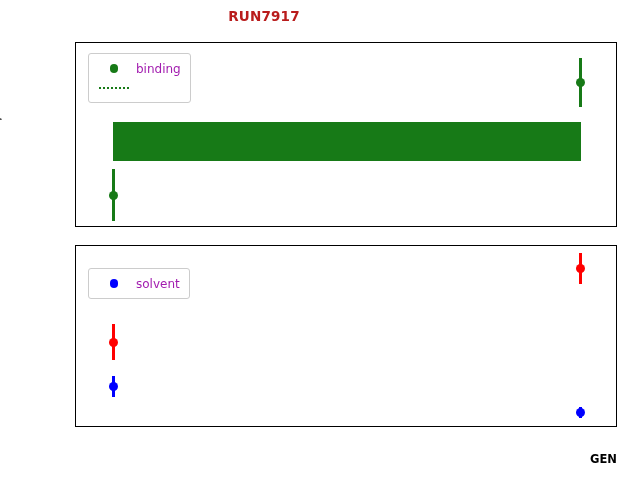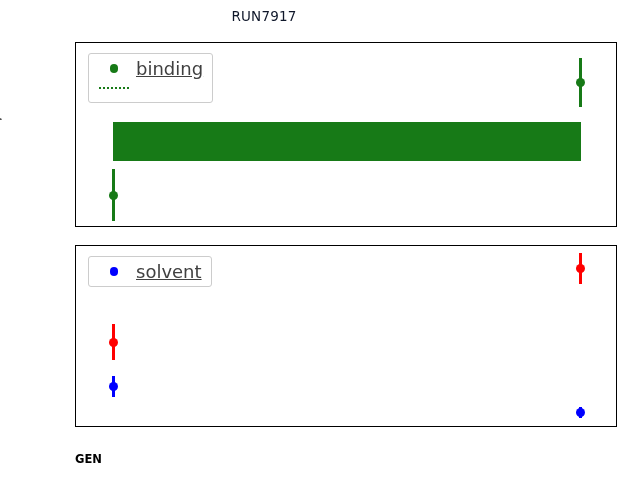--- a/index.html
+++ b/index.html
@@ -16,22 +16,22 @@
     overflow: hidden;
   }
   
   #fig-title {
     position: absolute;
     left: 0;
     top: 8px;
     width: 528px;
     text-align: center;
     font-size: 13.5px;
-    font-weight: normal;
-    color: #0f172a;
+    font-weight: bold;
+    color: #b91c1c;
     letter-spacing: 0.2px;
   }
   
   .axes {
     position: absolute;
     box-sizing: border-box;
     border: 1.6px solid #000000;
     background: #ffffff;
     overflow: hidden;
   }
@@ -96,21 +96,21 @@
     top: 92px;
     width: 160px;
     margin-left: -80px;
     text-align: center;
   }
   #xlabel {
     position: absolute;
     left: 75px;
     width: 542px;
     top: 452px;
-    text-align: left;
+    text-align: right;
     font-size: 11.5px;
     font-weight: bold;
     color: #000000;
   }
   
   .errbar {
     position: absolute;
     width: 3.2px;
     margin-left: -1.6px;
   }
@@ -128,21 +128,21 @@
   
   .legend {
     position: absolute;
     box-sizing: border-box;
     background: #ffffff;
     border: 1px solid #cccccc;
     border-radius: 3px;
     padding: 5px 9px 5px 7px;
   }
   #legend-top { left: 12px; top: 10px; }
-  #legend-bottom { left: 12px; top: 10px; }
+  #legend-bottom { left: 12px; top: 22px; }
   .legend-row {
     display: flex;
     align-items: center;
     height: 19px;
   }
   .legend-key {
     width: 36px;
     display: flex;
     align-items: center;
     justify-content: center;
@@ -154,25 +154,24 @@
     border-radius: 50%;
     display: block;
   }
   .legend-dotted {
     width: 30px;
     height: 0;
     border-top: 2px dotted #177a17;
     display: block;
   }
   .legend-label {
-    font-size: 18px;
-    color: #404040;
+    font-size: 12px;
+    color: #a21caf;
     white-space: nowrap;
     padding-left: 4px;
-    text-decoration: underline;
   }
 </style>
 </head>
 <body>
 
 <div id="figure">
 
   <div id="fig-title">RUN7917</div>
 
   <div class="axes" id="axes-top">

